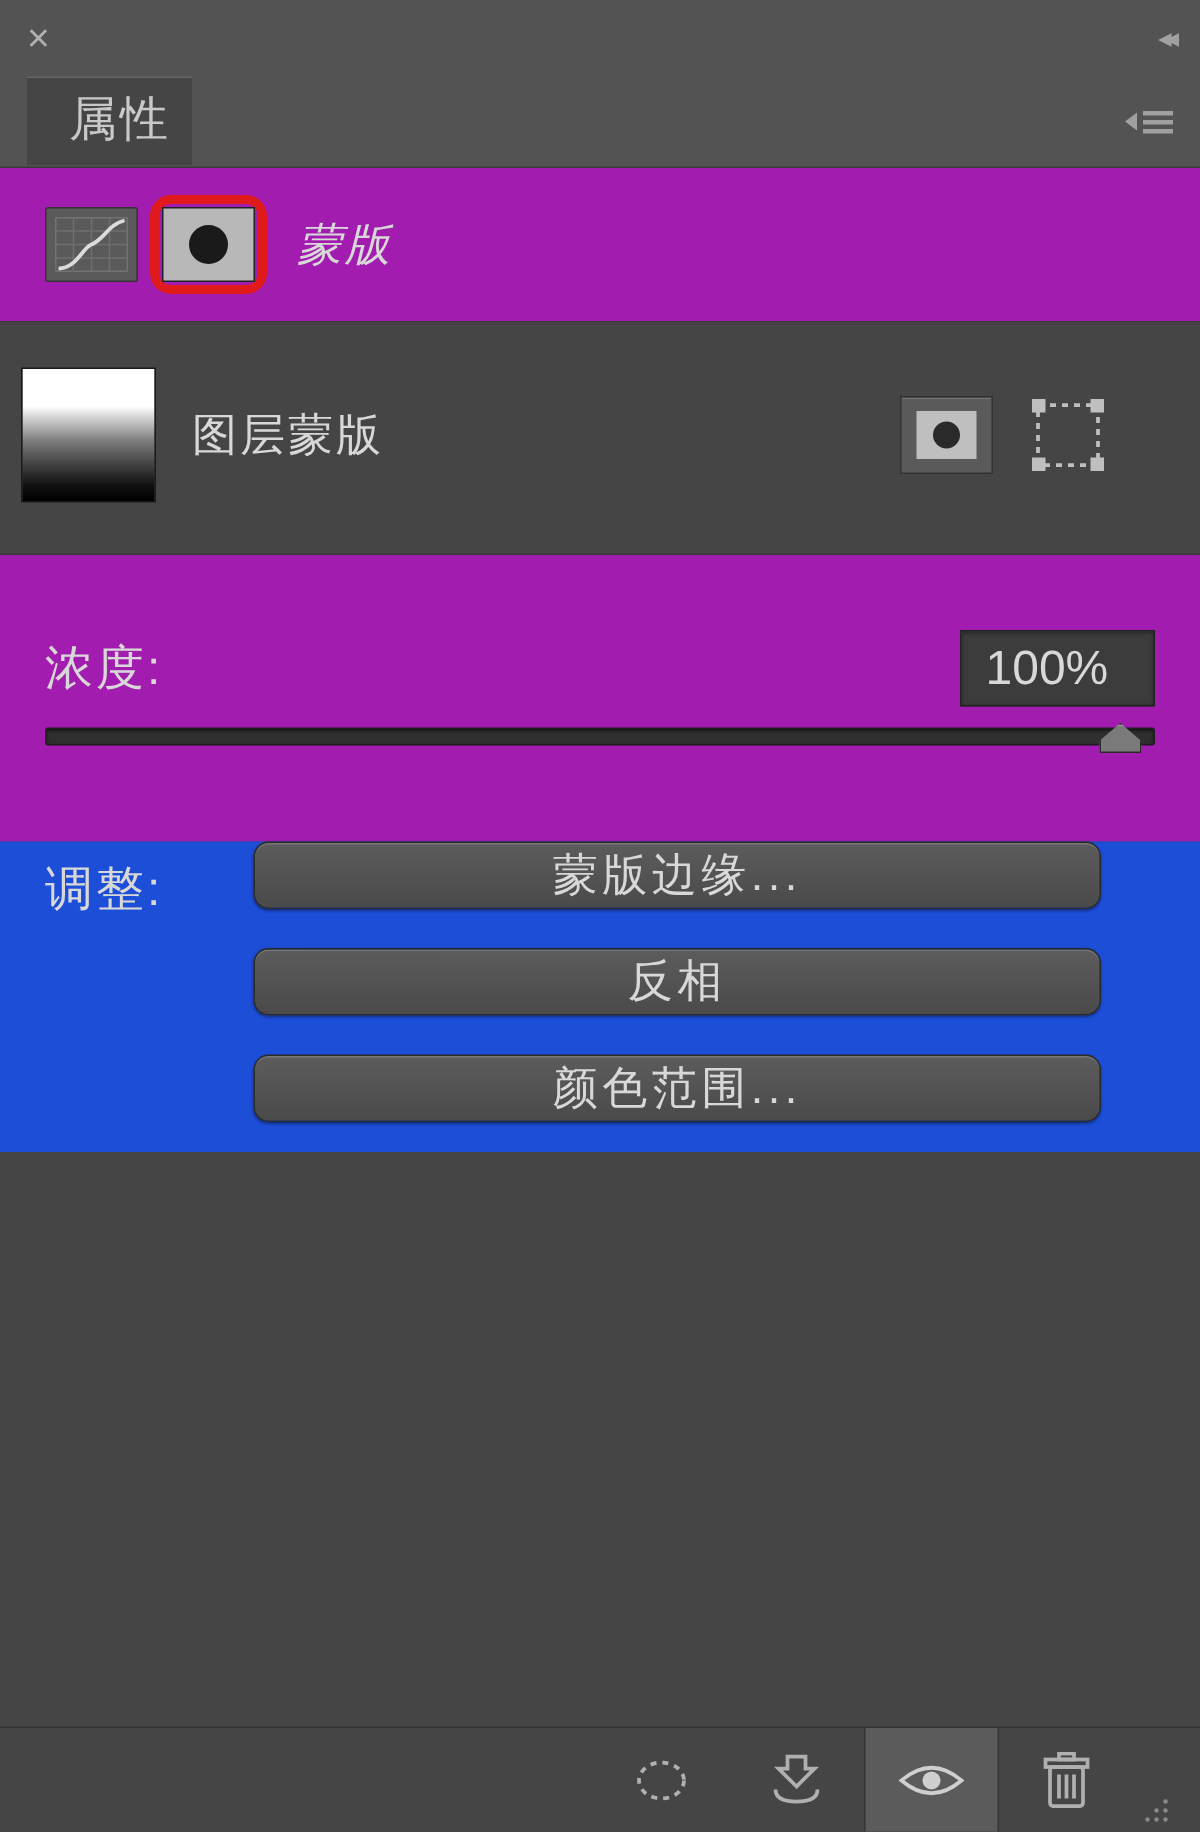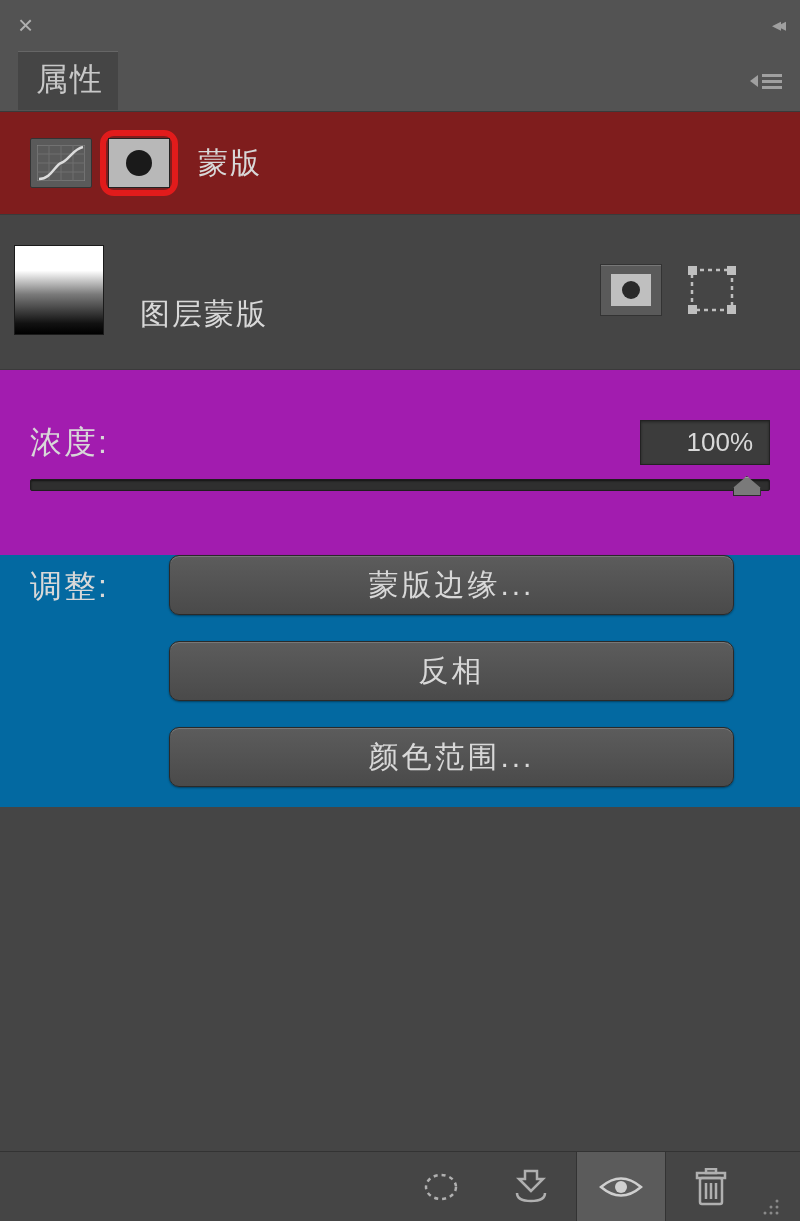--- a/index.html
+++ b/index.html
@@ -4,65 +4,65 @@
   <style>
     * { box-sizing: border-box; margin: 0; padding: 0; }
     body { background: #535353; font-family: "Helvetica Neue", Arial, "PingFang SC", "Microsoft YaHei", sans-serif; width: 800px; height: 1221px; overflow: hidden; color: #d8d8d8; }
 
     .top-bar { height: 50px; background: #535353; display: flex; align-items: center; justify-content: space-between; padding: 0 18px; }
     .close-x { font-size: 26px; color: #b0b0b0; cursor: pointer; }
     .collapse-arrows { display: flex; gap: -2px; color: #a0a0a0; cursor: pointer; }
     .collapse-arrows span { font-size: 18px; letter-spacing: -4px; }
 
     .tab-row { height: 62px; background: #535353; display: flex; align-items: center; justify-content: space-between; padding: 0 18px; border-bottom: 1px solid #3a3a3a; }
-    .tab-label { font-size: 32px; letter-spacing: 2px; color: #c8c8c8; background: #454545; padding: 6px 14px 8px 18px; border-top: 1px solid #666; }
+    .tab-label { font-size: 32px; letter-spacing: 2px; color: #c8c8c8; background: #454545; padding: 6px 14px 8px 28px; border-top: 1px solid #666; }
     .panel-menu { display: flex; align-items: center; gap: 6px; cursor: pointer; color: #a0a0a0; }
     .panel-menu svg { display: block; }
 
-    .section-top { padding: 18px 0 18px 30px; border-bottom: 1px solid #3a3a3a; background: #7f1d1d; }
+    .section-top { padding: 18px 0 18px 30px; border-bottom: 1px solid #3a3a3a; background: #a21caf; font-style: italic; }
     .mask-tabs { display: flex; align-items: center; gap: 8px; }
 
     .adj-tab { width: 62px; height: 50px; background: #5a5a5a; display: flex; align-items: center; justify-content: center; border: 1px solid #333; border-radius: 2px; cursor: pointer; position: relative; }
     .adj-tab svg { display: block; }
 
     .mask-tab-wrap { border: 6px solid #e11b1b; border-radius: 14px; padding: 2px; }
     .mask-tab { width: 62px; height: 50px; background: #b8b8b8; display: flex; align-items: center; justify-content: center; cursor: pointer; border: 1px solid #222; }
     .mask-dot { width: 26px; height: 26px; background: #1a1a1a; border-radius: 50%; }
 
     .mask-title { font-size: 30px; margin-left: 12px; letter-spacing: 2px; }
 
     .thumb-row { display: flex; align-items: center; justify-content: space-between; padding: 30px 62px 34px 14px; border-bottom: 1px solid #3a3a3a; background: #454545; }
-    .thumb-left { display: flex; align-items: flex-end; gap: 36px; }
+    .thumb-left { display: flex; align-items: center; gap: 24px; }
     .thumb { width: 90px; height: 90px; border: 1px solid #1a1a1a; background: linear-gradient(180deg, #fff 0%, #fff 28%, #7a7a7a 55%, #111 88%, #000 100%); }
     .thumb-label { font-size: 30px; letter-spacing: 2px; }
     .thumb-right { display: flex; align-items: center; gap: 24px; }
     .pixel-btn { width: 62px; height: 52px; background: #5a5a5a; border: 1px solid #333; display: flex; align-items: center; justify-content: center; cursor: pointer; box-shadow: inset 0 1px 0 #777; }
     .pixel-btn .inner { width: 40px; height: 32px; background: #bfbfbf; display: flex; align-items: center; justify-content: center; }
     .pixel-btn .inner .dot2 { width: 18px; height: 18px; background: #2a2a2a; border-radius: 50%; }
     .vector-btn { width: 52px; height: 52px; cursor: pointer; display: flex; align-items: center; justify-content: center; }
     .vector-btn svg { display: block; }
 
     .sliders { padding: 50px 30px 10px 30px; background: #a21caf; }
 
     .slider-block { margin-bottom: 54px; }
     .slider-head { display: flex; align-items: center; justify-content: space-between; margin-bottom: 14px; }
     .slider-label { font-size: 32px; letter-spacing: 2px; }
-    .slider-value { background: #3c3c3c; border: 1px solid #222; padding: 6px 16px; min-width: 130px; text-align: right; font-size: 26px; box-shadow: inset 0 1px 3px rgba(0,0,0,.4); }
+    .slider-value { background: #3c3c3c; border: 1px solid #222; padding: 6px 16px; min-width: 130px; text-align: left; font-size: 32px; box-shadow: inset 0 1px 3px rgba(0,0,0,.4); }
     .slider-track { height: 12px; background: #2f2f2f; border: 1px solid #1e1e1e; border-radius: 2px; position: relative; box-shadow: inset 0 1px 2px rgba(0,0,0,.6); margin-top: 8px; }
     .slider-handle { position: absolute; top: -4px; width: 28px; height: 20px; background: #7a7a7a; border: 1px solid #2a2a2a; clip-path: polygon(50% 0, 100% 60%, 100% 100%, 0 100%, 0 60%); transform: translateX(-50%); cursor: pointer; box-shadow: 0 1px 0 #999 inset; }
 
     .feather-box { border: 6px solid #e11b1b; border-radius: 16px; padding: 18px 16px 26px 16px; margin: 0 -10px 40px -10px; }
     .feather-box .slider-block { margin-bottom: 0; }
     .feather-box .slider-value { min-width: 220px; }
     .feather-box .slider-label { padding-left: 2px; }
 
-    .adjust-row { display: flex; align-items: flex-start; gap: 60px; padding: 0 30px 20px 30px; background: #0369a1; }
+    .adjust-row { display: flex; align-items: flex-start; gap: 60px; padding: 0 30px 20px 30px; background: #1d4ed8; }
     .adjust-label { font-size: 32px; letter-spacing: 2px; padding-top: 10px; }
     .adjust-buttons { display: flex; flex-direction: column; gap: 26px; flex: 1; padding-right: 36px; }
-    .adj-btn { height: 60px; background: linear-gradient(#5c5c5c,#4a4a4a); border: 1px solid #2a2a2a; border-radius: 10px; font-size: 30px; letter-spacing: 3px; display: flex; align-items: center; justify-content: center; color: #d8d8d8; cursor: pointer; box-shadow: inset 0 1px 0 #787878, 0 1px 2px rgba(0,0,0,.4); }
+    .adj-btn { height: 45px; background: linear-gradient(#5c5c5c,#4a4a4a); border: 1px solid #2a2a2a; border-radius: 10px; font-size: 30px; letter-spacing: 3px; display: flex; align-items: center; justify-content: center; color: #d8d8d8; cursor: pointer; box-shadow: inset 0 1px 0 #787878, 0 1px 2px rgba(0,0,0,.4); }
 
     .footer { position: absolute; bottom: 0; left: 0; right: 0; height: 70px; background: #454545; border-top: 1px solid #333; display: flex; align-items: center; justify-content: flex-end; padding: 0 18px; gap: 0; }
     .foot-slot { width: 90px; height: 70px; display: flex; align-items: center; justify-content: center; cursor: pointer; color: #b0b0b0; }
     .foot-slot.active { background: #5b5b5b; border-left: 1px solid #333; border-right: 1px solid #333; }
     .foot-slot svg { display: block; }
     .resize-grip { width: 26px; display: flex; align-items: flex-end; justify-content: flex-end; height: 70px; padding-bottom: 6px; padding-right: 2px; }
 
     .app { position: relative; width: 800px; height: 1221px; background: #454545; }
   </style>
 </head>

